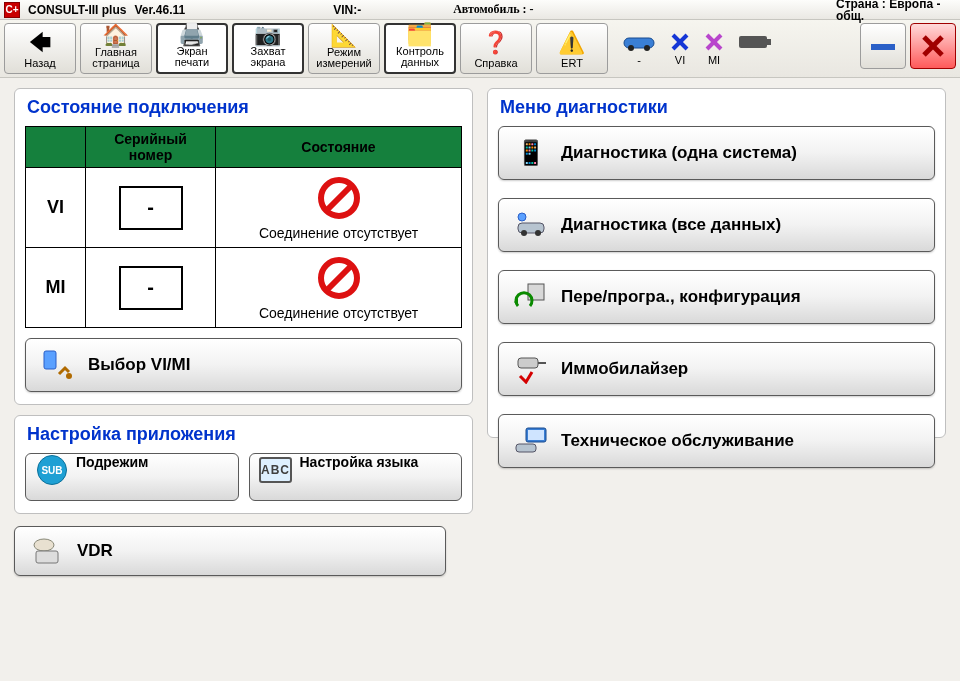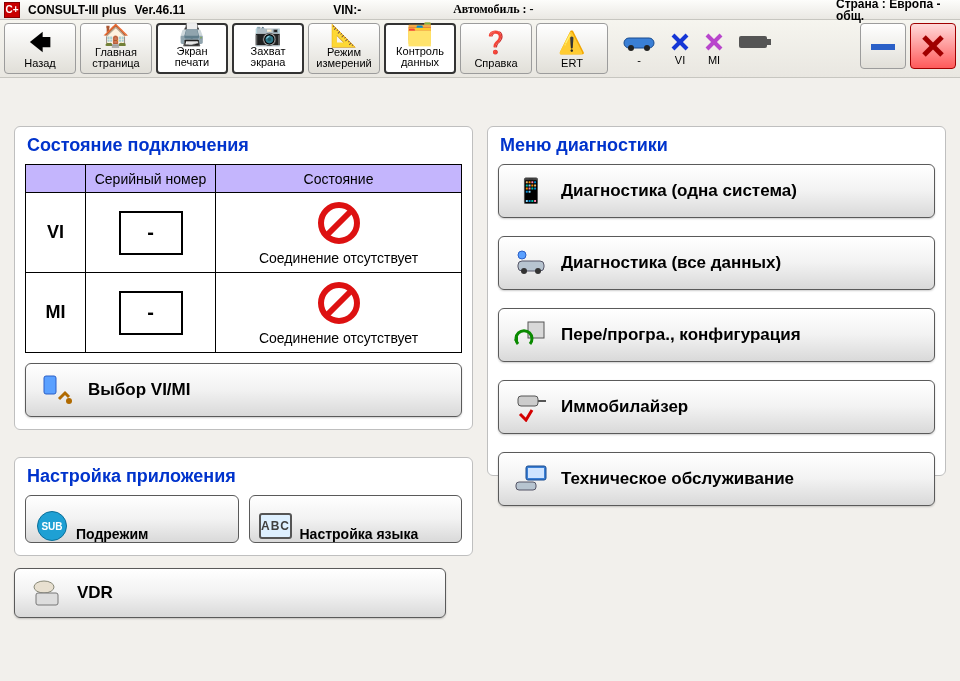--- a/index.html
+++ b/index.html
@@ -85,21 +85,21 @@
     border-radius:4px;
     display:flex; align-items:center; justify-content:center;
     cursor:pointer;
   }
   
   .content {
     display:flex;
     gap:14px;
     padding:10px 14px;
   }
-  .col { flex:1; display:flex; flex-direction:column; gap:27px;margin-top:38px; }
+  .col { flex:1; display:flex; flex-direction:column; gap:10px; }
   .panel {
     border:1px solid #bfbfbf;
     border-radius:6px;
     background:#fff;
     padding:8px 10px 12px;
   }
   .panel > .panel-title {
     color:var(--blue);
     font-weight:bold;
     font-size:18px;
@@ -110,21 +110,21 @@
     width:100%;
     border-collapse:collapse;
     table-layout:fixed;
   }
   table.conn th, table.conn td {
     border:1px solid #000;
     padding:4px 6px;
     text-align:center;
     font-size:14px;
   }
-  table.conn th { font-weight:normal; background:#c4b5fd; height:28px;}
+  table.conn th { font-weight:bold; background:#15803d; height:28px;}
   table.conn td.rowlabel { font-weight:bold; font-size:18px; width:60px;}
   table.conn td.serial { width:120px; height:80px;}
   table.conn td.serial .box {
     border:2px solid #000; width:64px; height:44px; margin:0 auto;
     display:flex; align-items:center; justify-content:center;
     font-weight:bold; font-size:20px;
   }
   table.conn td.state svg { display:block; margin:0 auto 4px;}
   
   .bigbtn {
@@ -143,21 +143,21 @@
   }
   .bigbtn .bico {
     width:36px; height:36px;
     display:flex; align-items:center; justify-content:center;
     font-size:24px;
   }
   .appset-row { display:flex; gap:10px;}
   .halfbtn {
     flex:1;
     display:flex;
-    align-items:flex-end;
+    align-items:flex-start;
     gap:8px;
     height:48px;
     border:1px solid #5a5a5a;
     border-radius:6px;
     background:linear-gradient(#ffffff 0%, #f2f2f2 50%, #d9d9d9 100%);
     padding:0 10px;
     font-weight:bold;
     font-size:14px;
     cursor:pointer;
   }

